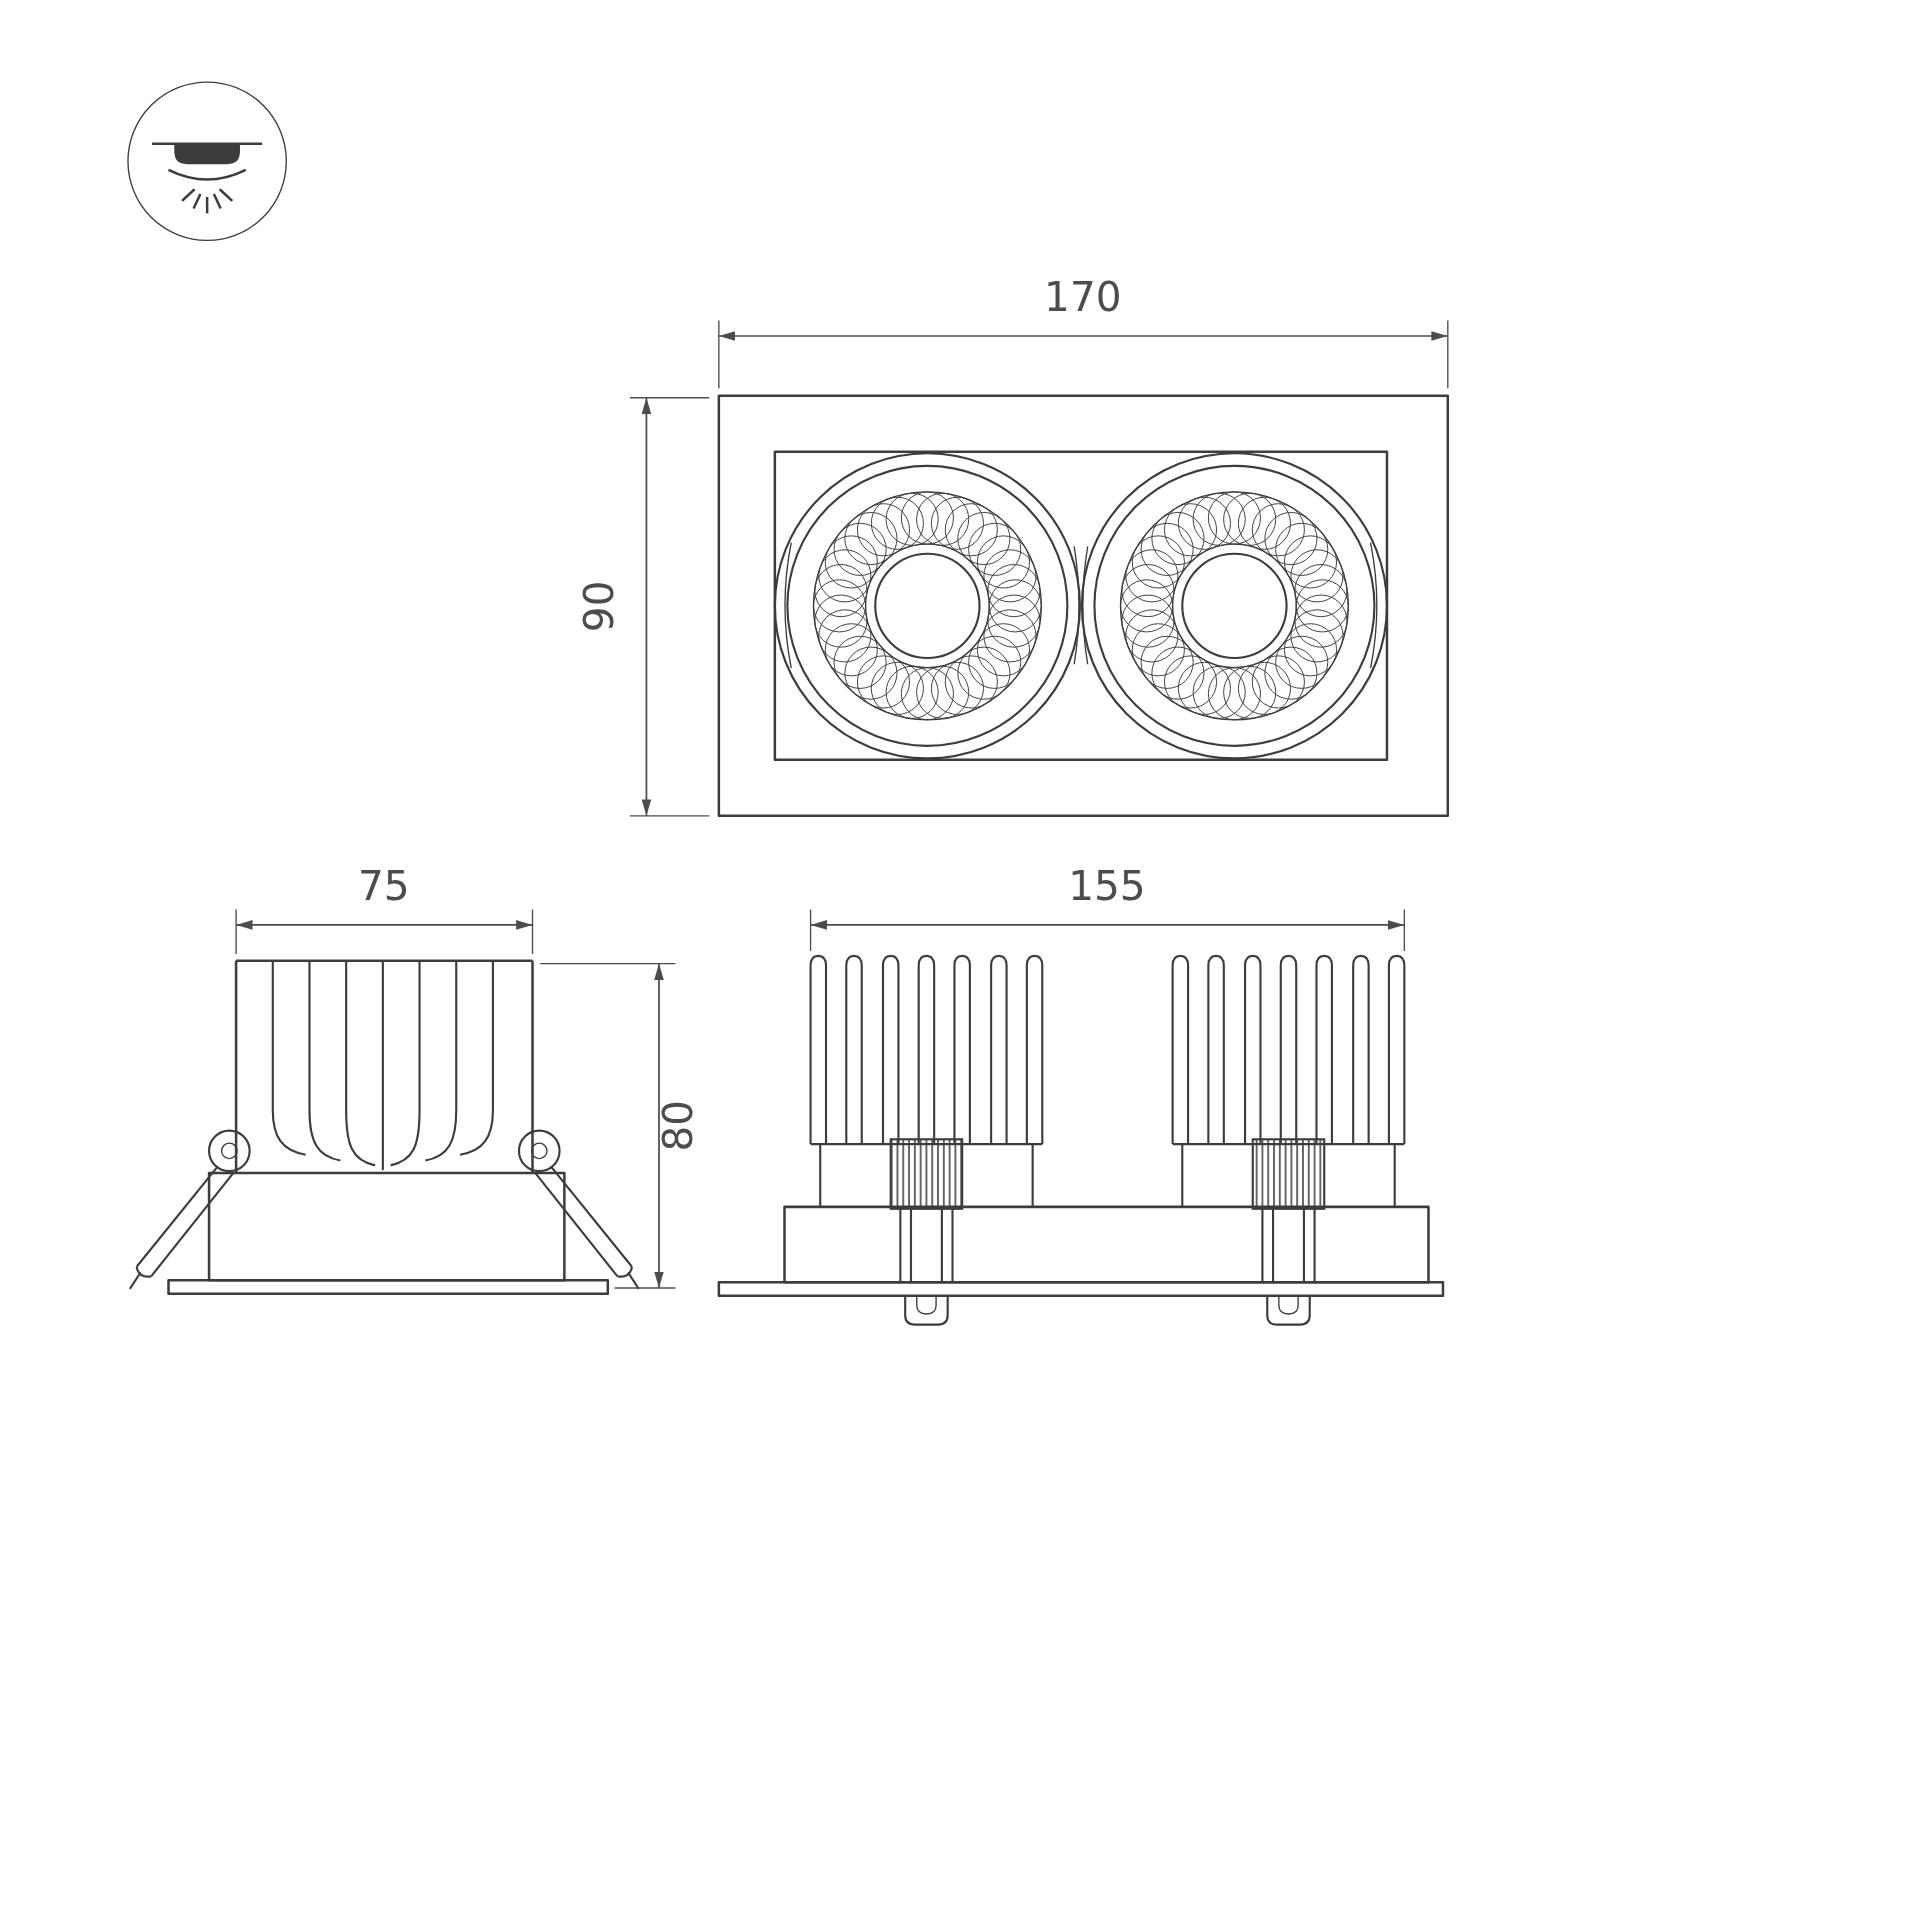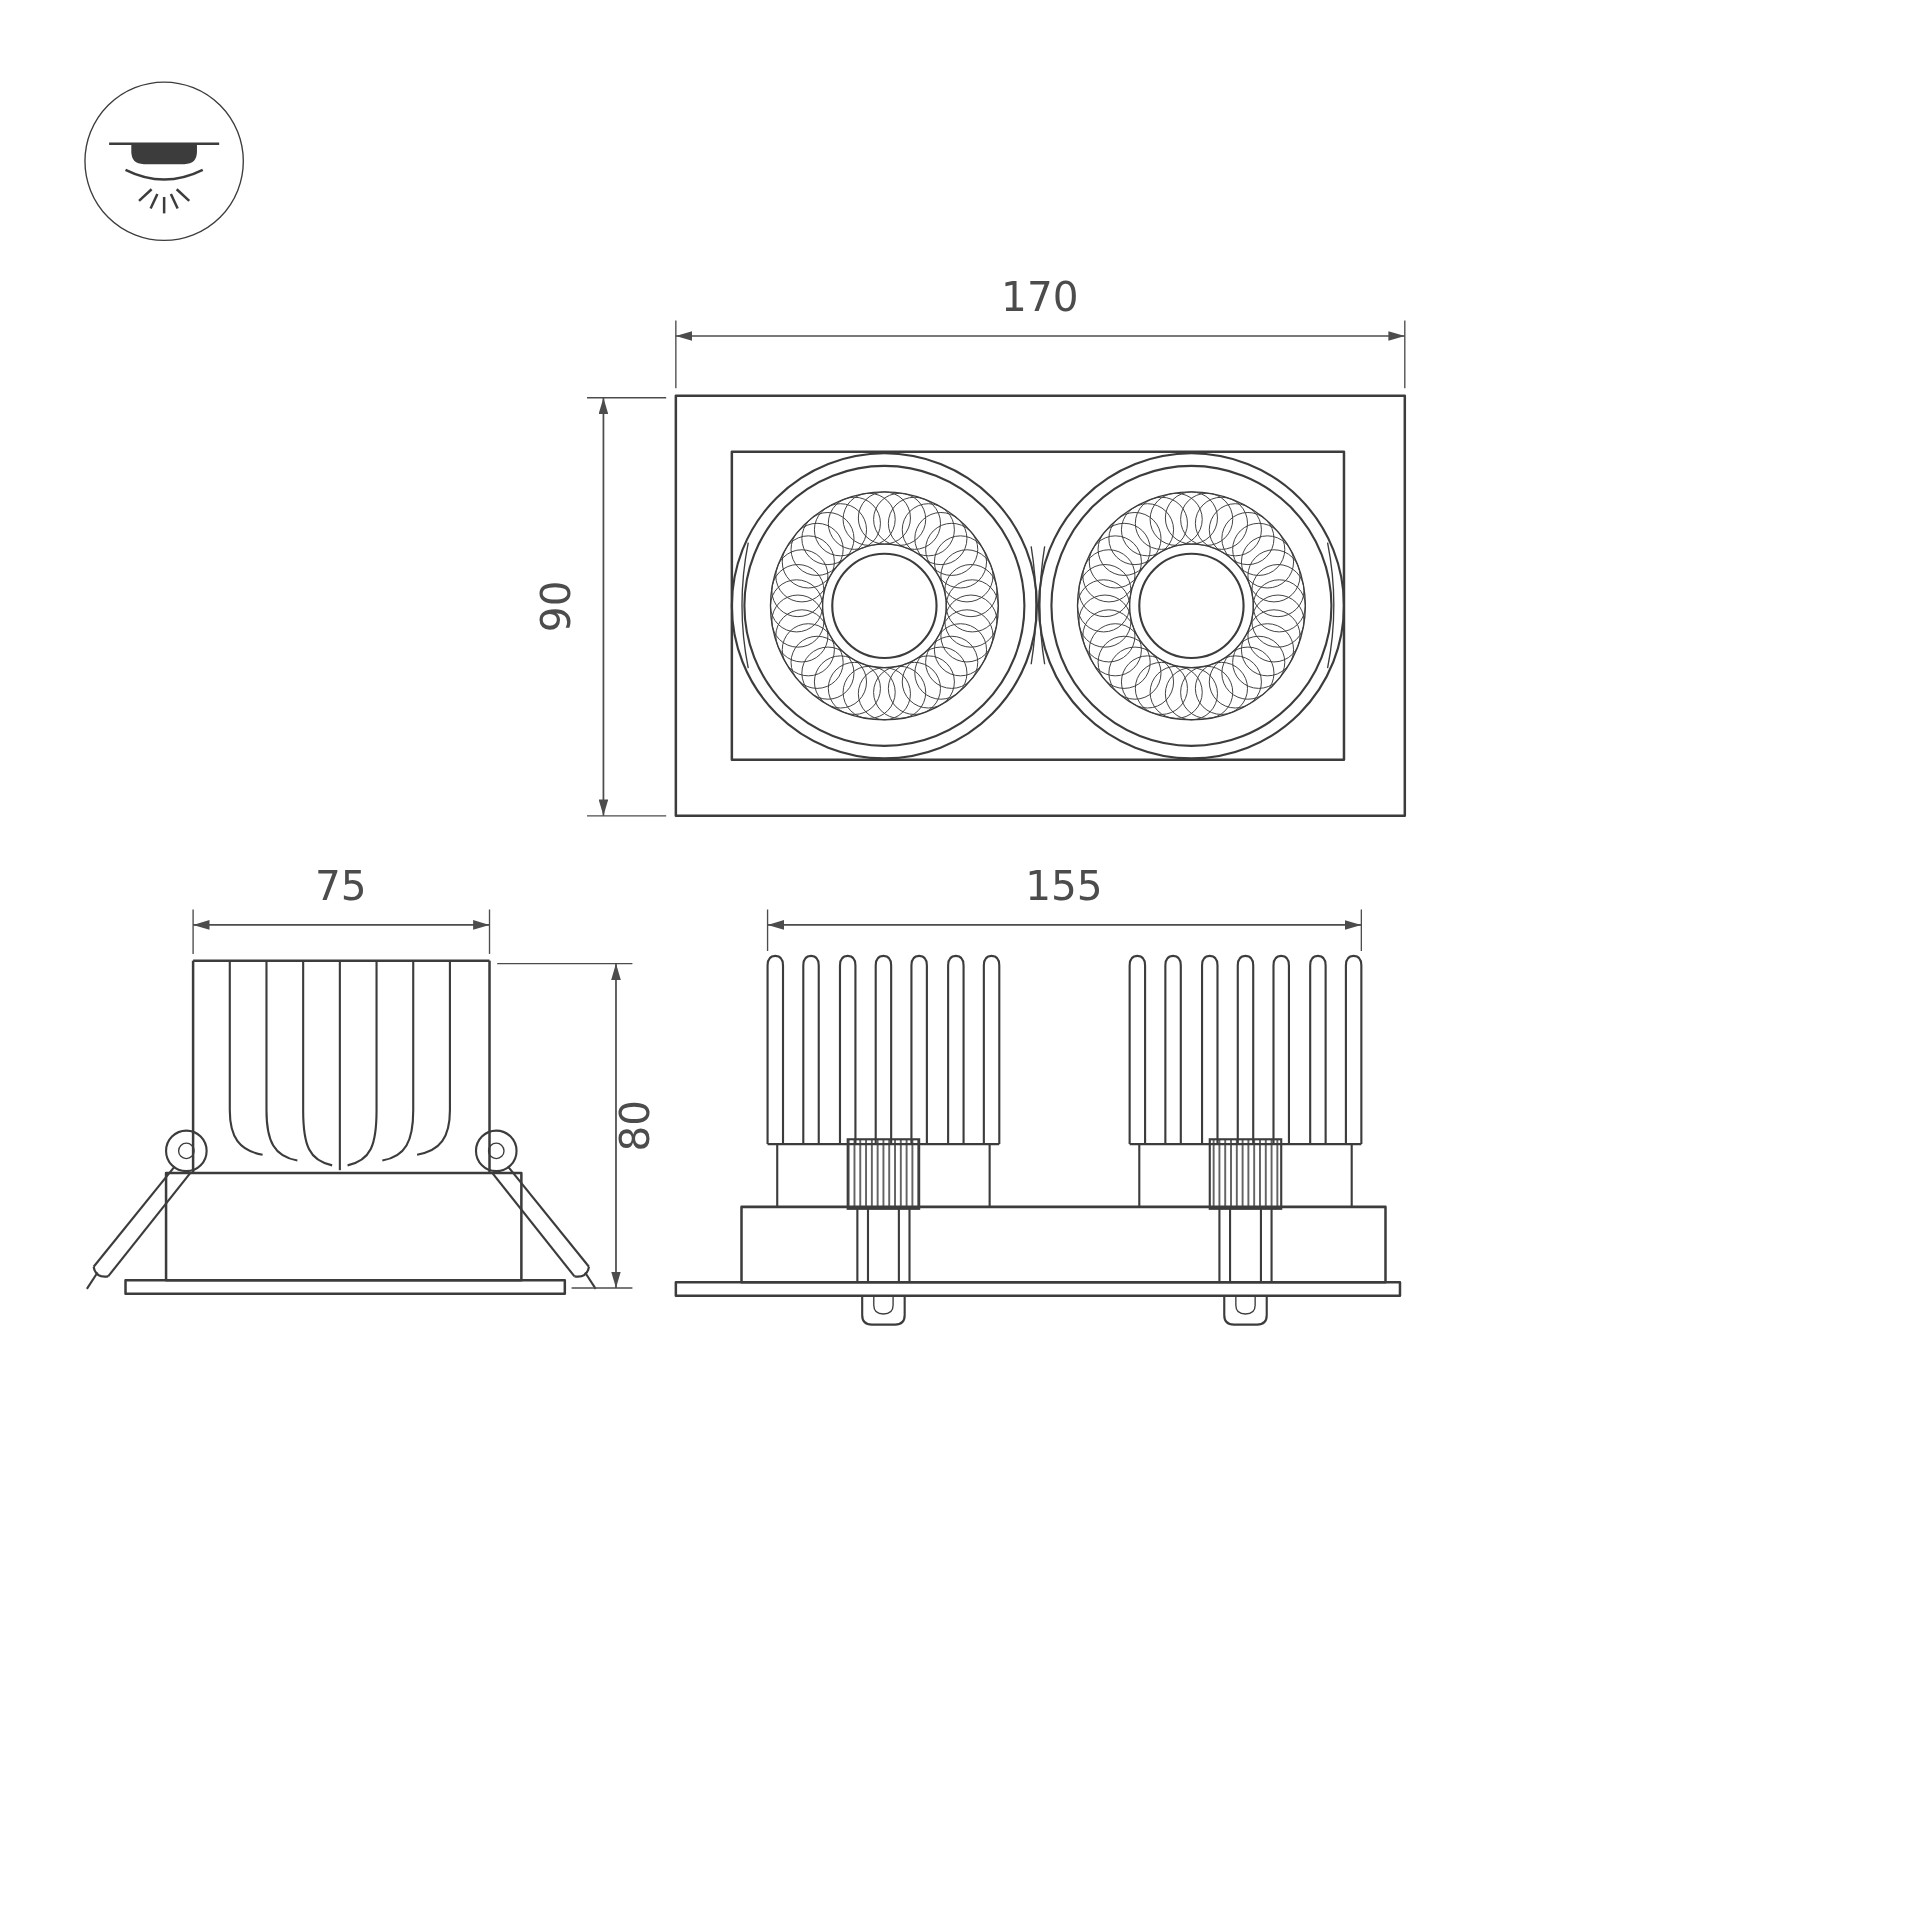--- a/index.html
+++ b/index.html
@@ -1,16 +1,16 @@
 <!DOCTYPE html>
 <html><head>
 <meta charset="utf-8">
 <style>
   html,body{margin:0;padding:0;background:#ffffff;}
-  .canvas{width:1627px;height:1931px;background:#ffffff;position:relative;font-family:"DejaVu Sans",sans-serif;}
+  .canvas{width:1627px;height:1931px;background:#ffffff;position:relative;font-family:"DejaVu Sans",sans-serif;margin-left:43px;}
   svg{display:block;}
   .ln{stroke:#3c3c3c;stroke-width:2.6;fill:none;stroke-linejoin:round;}
   .ln2{stroke:#3c3c3c;stroke-width:2.2;fill:none;stroke-linejoin:round;}
   .thin{stroke:#3c3c3c;stroke-width:1.4;fill:none;}
   .solid{fill:#3c3c3c;stroke:none;}
   .dim{stroke:#4c4c4c;stroke-width:1.8;fill:none;}
   .ext{stroke:#4c4c4c;stroke-width:1.4;fill:none;}
   .dimtxt{fill:#4c4c4c;font-family:"DejaVu Sans",sans-serif;font-size:42px;text-anchor:middle;}
   .rosette circle{stroke:#3c3c3c;stroke-width:1;fill:none;}
   g[data-fins] path{stroke:#3c3c3c;stroke-width:2.2;fill:none;}

